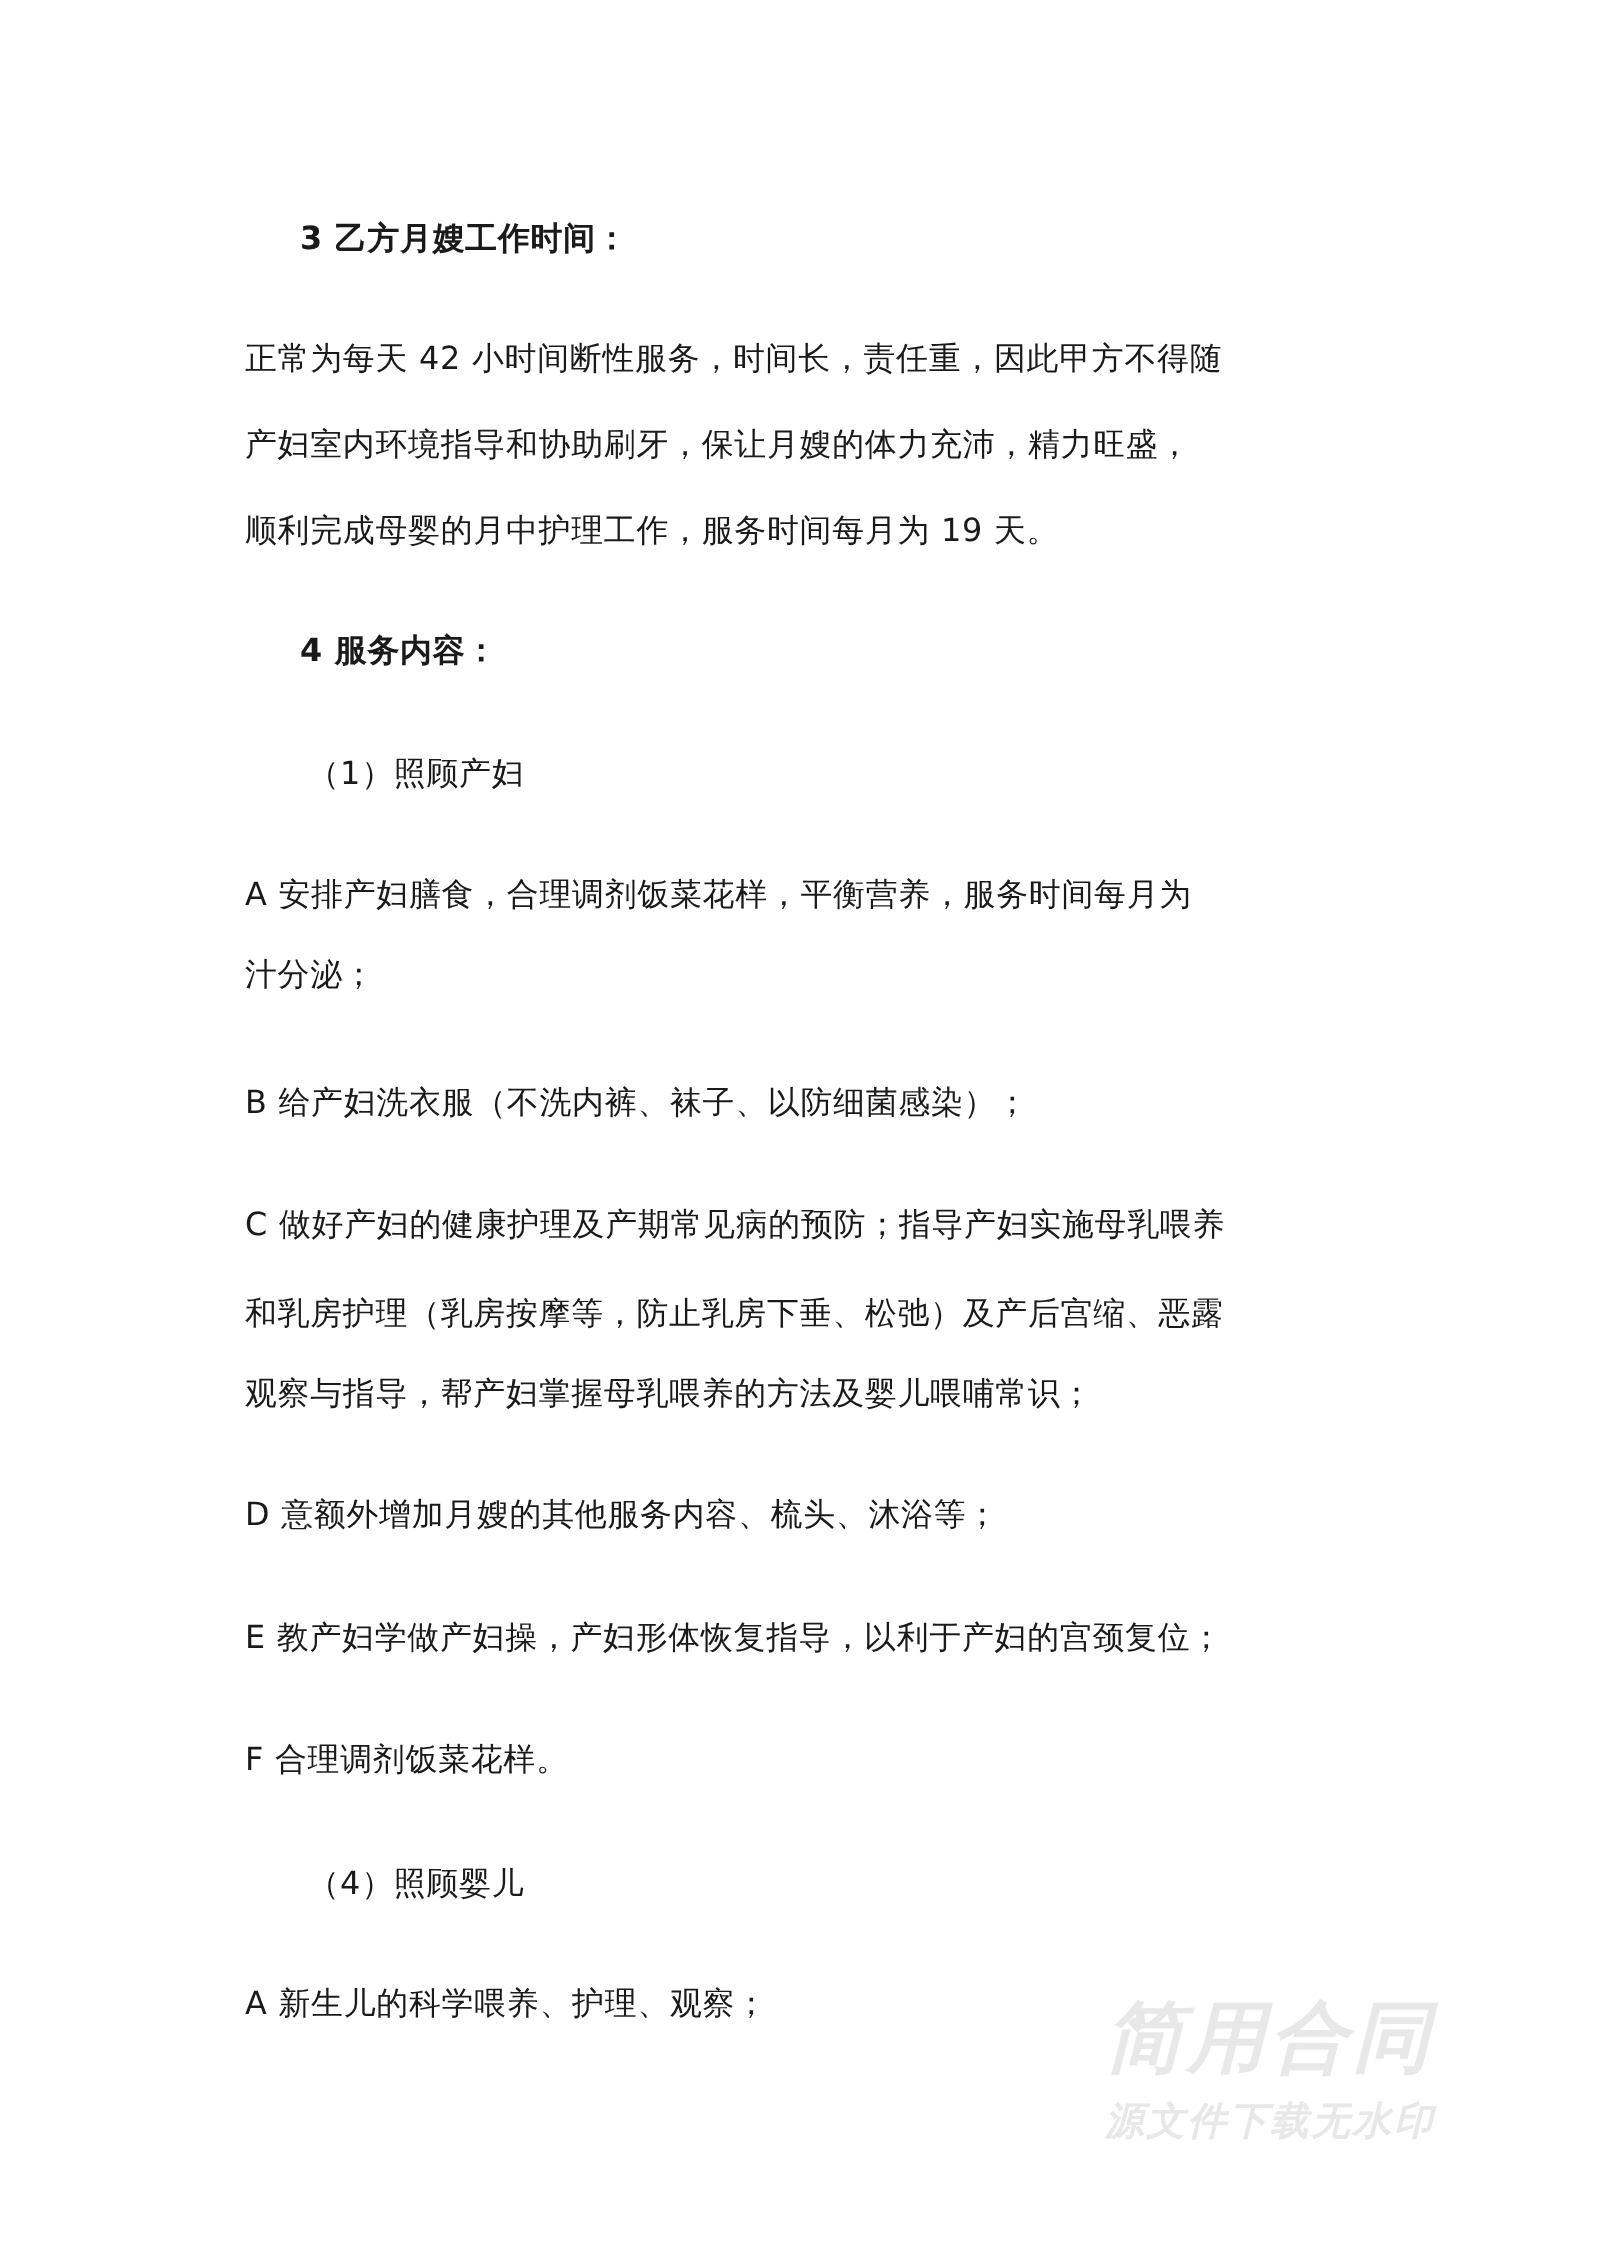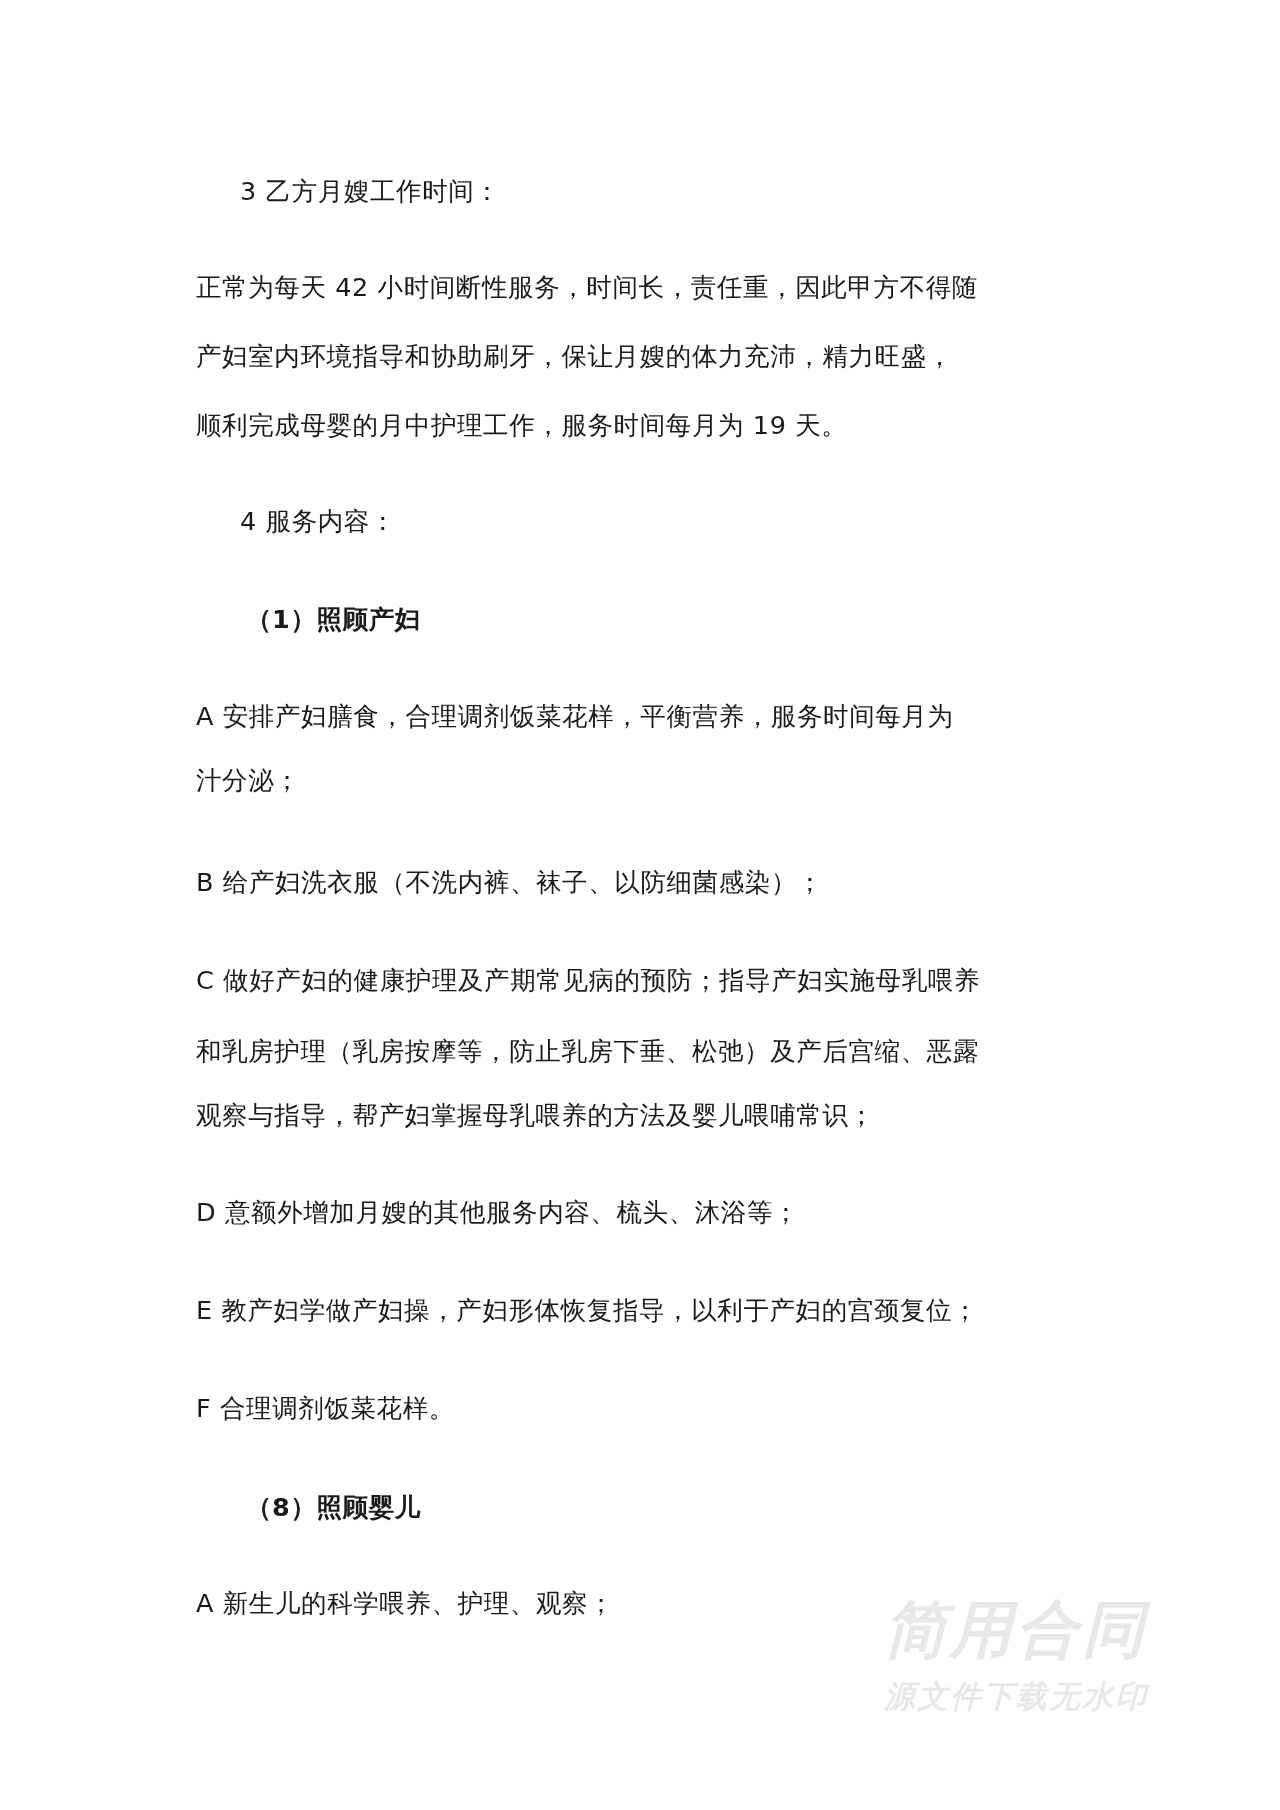--- a/index.html
+++ b/index.html
@@ -1,20 +1,20 @@
 <!DOCTYPE html>
 <html><head>
 <meta charset="utf-8">
 <style>
   html, body { margin:0; padding:0; background:#ffffff; }
   body { width:1280px; height:1810px; position:relative; overflow:hidden;
          font-family:"DejaVu Sans", "Liberation Sans", sans-serif; color:#1a1a1a; }
   .line { position:absolute; left:196px; font-size:25.5px; line-height:30px; white-space:nowrap; letter-spacing:0.6px; }
-  .head { font-weight:normal; left:240px; }
-  .sub { font-weight:bold; left:246px; }
+  .head { font-weight:bold; left:240px; }
+  .sub { font-weight:normal; left:246px; }
   .wm { position:absolute; color:#e8e8e8; font-weight:bold; font-style:italic; white-space:nowrap; }
   .wm1 { left:884px; top:1588px; font-size:62px; letter-spacing:4px; }
   .wm2 { left:884px; top:1676px; font-size:31px; letter-spacing:2px; }
 </style>
 </head>
 <body>
 
 <div>
   <div class="line head" style="top:176px">3 乙方月嫂工作时间：</div>
   <div class="line" style="top:272px">正常为每天 42 小时间断性服务，时间长，责任重，因此甲方不得随</div>
@@ -31,19 +31,19 @@
   <div class="line" style="top:867px">B  给产妇洗衣服（不洗内裤、袜子、以防细菌感染）；</div>
 
   <div class="line" style="top:965px">C  做好产妇的健康护理及产期常见病的预防；指导产妇实施母乳喂养</div>
   <div class="line" style="top:1036px">和乳房护理（乳房按摩等，防止乳房下垂、松弛）及产后宫缩、恶露</div>
   <div class="line" style="top:1100px">观察与指导，帮产妇掌握母乳喂养的方法及婴儿喂哺常识；</div>
 
   <div class="line" style="top:1197px">D  意额外增加月嫂的其他服务内容、梳头、沐浴等；</div>
   <div class="line" style="top:1295px">E  教产妇学做产妇操，产妇形体恢复指导，以利于产妇的宫颈复位；</div>
   <div class="line" style="top:1393px">F  合理调剂饭菜花样。</div>
 
-  <div class="line sub" style="top:1492px">（8）照顾婴儿</div>
+  <div class="line sub" style="top:1492px">（4）照顾婴儿</div>
 
   <div class="line" style="top:1588px">A  新生儿的科学喂养、护理、观察；</div>
 </div>
 
 <div class="wm wm1">简用合同</div>
 <div class="wm wm2">源文件下载无水印</div>
 
 </body></html>

